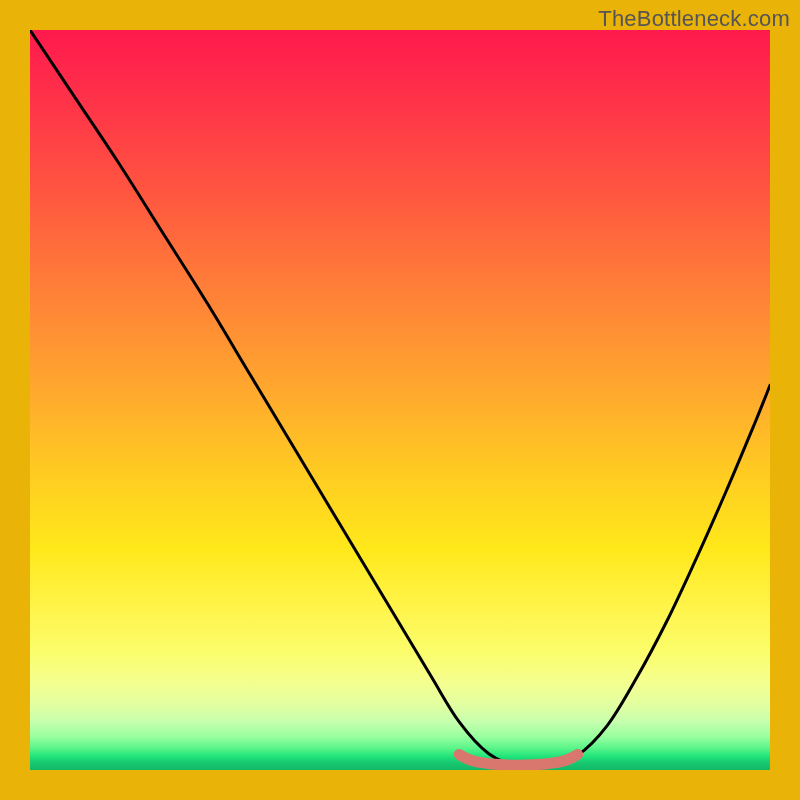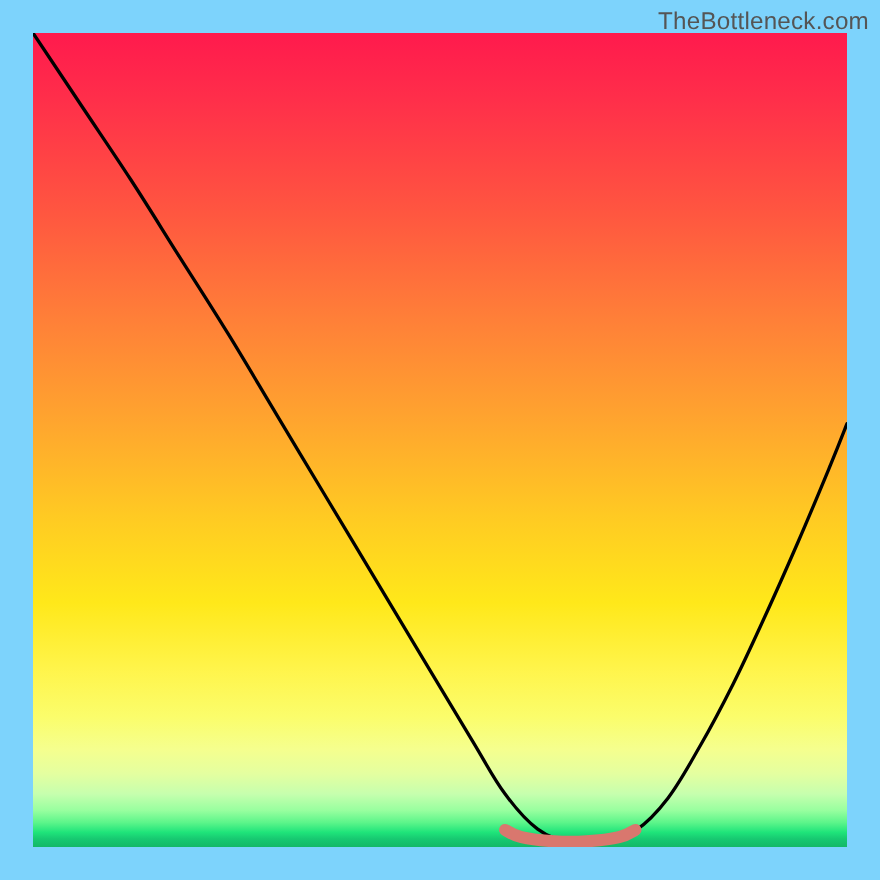--- a/index.html
+++ b/index.html
@@ -8,21 +8,21 @@
     width: 800px;
     height: 800px;
     background: #000;
     overflow: hidden;
     font-family: Arial, Helvetica, sans-serif;
   }
   .frame {
     position: relative;
     width: 800px;
     height: 800px;
-    background: #7dd3fc;
+    background: #eab308;
   }
   .plot-area {
     
     position: absolute;
     left: 30px;
     top: 30px;
     width: 740px;
     height: 740px;
     
     background: linear-gradient(

